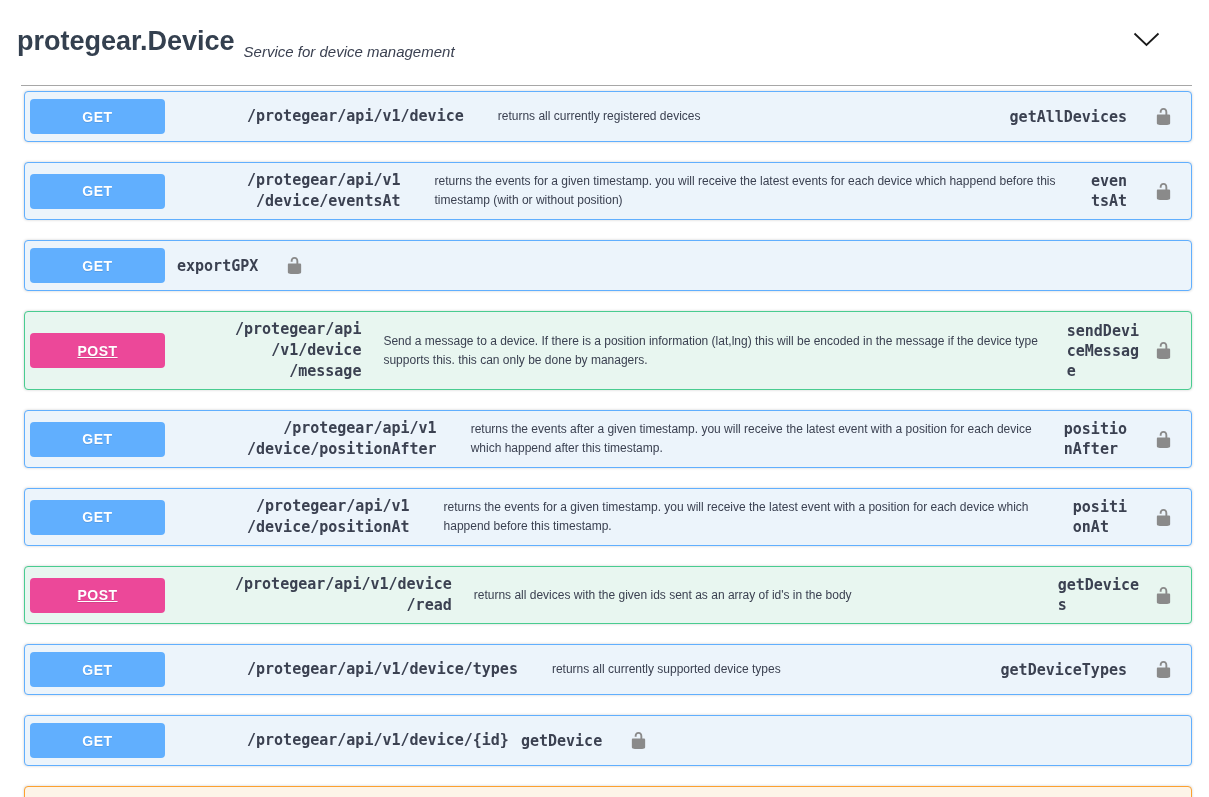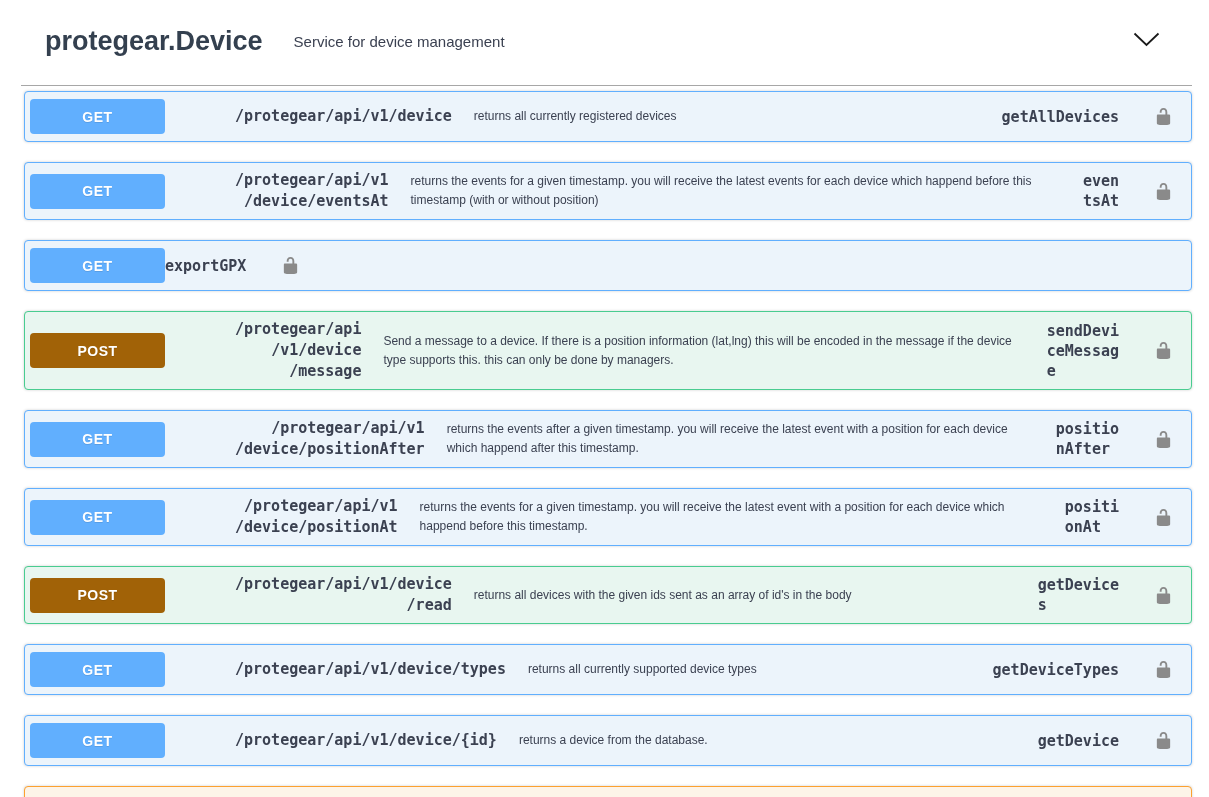--- a/index.html
+++ b/index.html
@@ -1,48 +1,48 @@
 <!DOCTYPE html>
 <html><head>
 <meta charset="utf-8">
 <style>
   * { box-sizing: border-box; margin: 0; padding: 0; }
   html, body { width: 1209px; height: 797px; overflow: hidden; background: #ffffff; }
   body { font-family: "Liberation Sans", sans-serif; color: #3b4151; }
 
   
-  .tag-header { display: flex; align-items: center; padding: 22px 45px 0 45px; }
+  .tag-header { display: flex; align-items: flex-end; padding: 22px 45px 0 17px; }
   .tag-title { font-size: 27px; font-weight: bold; color: #34404f; line-height: 38px; }
-  .tag-subtitle { font-size: 15px; color: #3b4151; margin-left: 31px; }
+  .tag-subtitle { font-size: 15px; color: #3b4151; margin-left: 9px; font-style: italic; }
   .collapse-btn { margin-left: auto; background: none; border: none; cursor: pointer;
                   align-self: center; padding: 4px; display: flex; }
   .tag-divider { border: none; border-top: 1px solid #a7a7a7; margin: 25px 17px 0 21px; }
 
   
   .ops { padding: 5px 17px 0 24px; }
   .opblock { display: flex; align-items: center; border: 1px solid; border-radius: 4px;
              padding: 7px 4px 7px 5px; margin-bottom: 20px;
              box-shadow: 0 0 3px rgba(0,0,0,.19); cursor: pointer; }
-  .opblock.get  { background: #ecf4fb; border-color: #61affe; }
+  .opblock.get  { background: #ecf4fb; border-color: #61affe; gap: 12px; }
   .opblock.post { background: #e8f6f0; border-color: #49cc90; }
   .opblock.put  { background: #fdf4e8; border-color: #fca130; min-height: 40px; }
 
   .method { flex: 0 0 135px; min-height: 35px; border: none; border-radius: 4px;
             color: #ffffff; font-weight: bold; font-size: 14px; letter-spacing: .5px;
             font-family: "Liberation Sans", sans-serif; cursor: pointer;
             text-shadow: 0 1px 0 rgba(0,0,0,.1); }
   .get  .method { background: #61affe; }
-  .post .method { background: #a16207; }
+  .post .method { background: #ec4899; text-decoration: underline; }
 
   .path { margin-left: 70px; font-family: "DejaVu Sans Mono", monospace;
           font-weight: bold; font-size: 15px; line-height: 21px; color: #3b4151;
           white-space: pre-line; word-break: keep-all; text-align: right; }
   .desc { flex: 1 1 auto; margin-left: 22px; margin-right: 15px;
           font-size: 12px; line-height: 19px; color: #3b4151; }
-  .opid { flex: 0 0 auto; margin-right: 20px; font-family: "DejaVu Sans Mono", monospace;
+  .opid { flex: 0 0 auto; margin-right: 0; font-family: "DejaVu Sans Mono", monospace;
           font-weight: bold; font-size: 15px; line-height: 20px; color: #3b4151;
           white-space: pre-line; }
   .lock-btn { flex: 0 0 48px; display: flex; justify-content: center; align-items: center;
               background: none; border: none; cursor: pointer; }
   .lock-icon svg { display: block; }
 </style>
 </head>
 <body>
 
 <div class="tag-header">
@@ -169,21 +169,20 @@
       <span class="lock-icon">
         <svg width="19" height="21" viewBox="0 0 20 20">
           <path fill="#8a8a8a" d="M15.8 8H14V5.6C14 2.703 12.665 1 10 1 7.334 1 6 2.703 6 5.6V6h2v-.801C8 3.754 8.797 3 10 3c1.203 0 2 .754 2 2.199V8H4c-.553 0-1 .646-1 1.199V17c0 .549.428 1.139.951 1.307l1.197.387C5.672 18.861 6.55 19 7.1 19h5.8c.549 0 1.428-.139 1.951-.307l1.196-.387c.524-.167.953-.757.953-1.306V9.199C17 8.646 16.352 8 15.8 8z"></path>
         </svg>
       </span>
     </button>
   </div>
     <div class="opblock get">
     <button class="method">GET</button>
     <div class="path">/protegear/api/v1/device/{id}</div>
-    <div class="desc">returns a device from the database.</div>
     <div class="opid">getDevice</div>
     <button class="lock-btn">
       <span class="lock-icon">
         <svg width="19" height="21" viewBox="0 0 20 20">
           <path fill="#8a8a8a" d="M15.8 8H14V5.6C14 2.703 12.665 1 10 1 7.334 1 6 2.703 6 5.6V6h2v-.801C8 3.754 8.797 3 10 3c1.203 0 2 .754 2 2.199V8H4c-.553 0-1 .646-1 1.199V17c0 .549.428 1.139.951 1.307l1.197.387C5.672 18.861 6.55 19 7.1 19h5.8c.549 0 1.428-.139 1.951-.307l1.196-.387c.524-.167.953-.757.953-1.306V9.199C17 8.646 16.352 8 15.8 8z"></path>
         </svg>
       </span>
     </button>
   </div>
     <div class="opblock put"></div>

